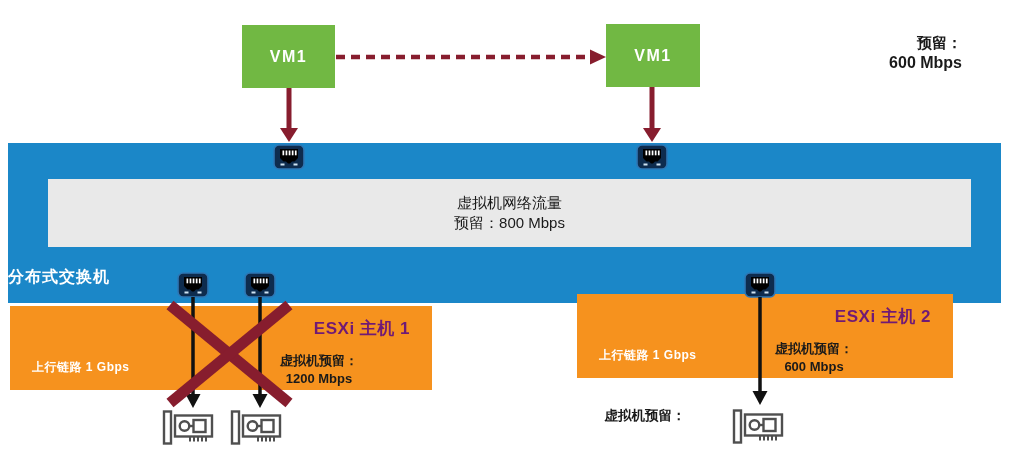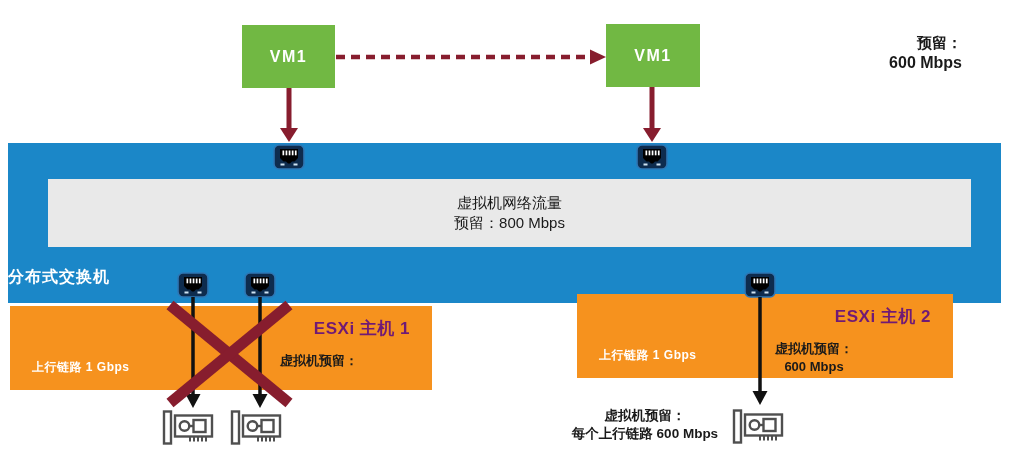--- a/index.html
+++ b/index.html
@@ -68,35 +68,35 @@
     <div>预留：800 Mbps</div>
   </div>
 
   <div class="abs dvs-label" style="left:8px;top:267px;width:993px;">分布式交换机</div>
 
   <div class="abs host" style="left:10px;top:306px;width:422px;height:84px;">
     <div class="host-title">ESXi 主机 1</div>
     <div class="uplink-label">上行链路 1 Gbps</div>
     <div class="res-note" style="left:244px;top:46px;width:130px;">
       <div>虚拟机预留：</div>
+      <div>1200 Mbps</div>
     </div>
   </div>
 
   <div class="abs host" style="left:577px;top:294px;width:376px;height:84px;">
     <div class="host-title">ESXi 主机 2</div>
     <div class="uplink-label">上行链路 1 Gbps</div>
     <div class="res-note" style="left:172px;top:46px;width:130px;">
       <div>虚拟机预留：</div>
       <div>600 Mbps</div>
     </div>
   </div>
 
   <div class="abs bottom-note" style="left:564px;top:407px;width:162px;">
     <div>虚拟机预留：</div>
-    <div>每个上行链路 600 Mbps</div>
   </div>
 
   <svg class="abs icon" style="left:273px;top:144px;" width="32" height="26" viewBox="0 0 32 26">
     <rect x="1" y="1" width="30" height="24" rx="5" fill="#0E2C4E" stroke="#2E77B5" stroke-width="1.6"></rect>
     <path d="M7 5 h18 v9 l-3.5 3.5 h-2.5 l-2 2 h-2 l-2 -2 h-2.5 L7 14 z" fill="#000000"></path>
     <g fill="#ffffff">
         <rect x="9.5" y="6.5" width="1.7" height="4.8"></rect>
         <rect x="12.6" y="6.5" width="1.7" height="4.8"></rect>
         <rect x="15.7" y="6.5" width="1.7" height="4.8"></rect>
         <rect x="18.8" y="6.5" width="1.7" height="4.8"></rect>

